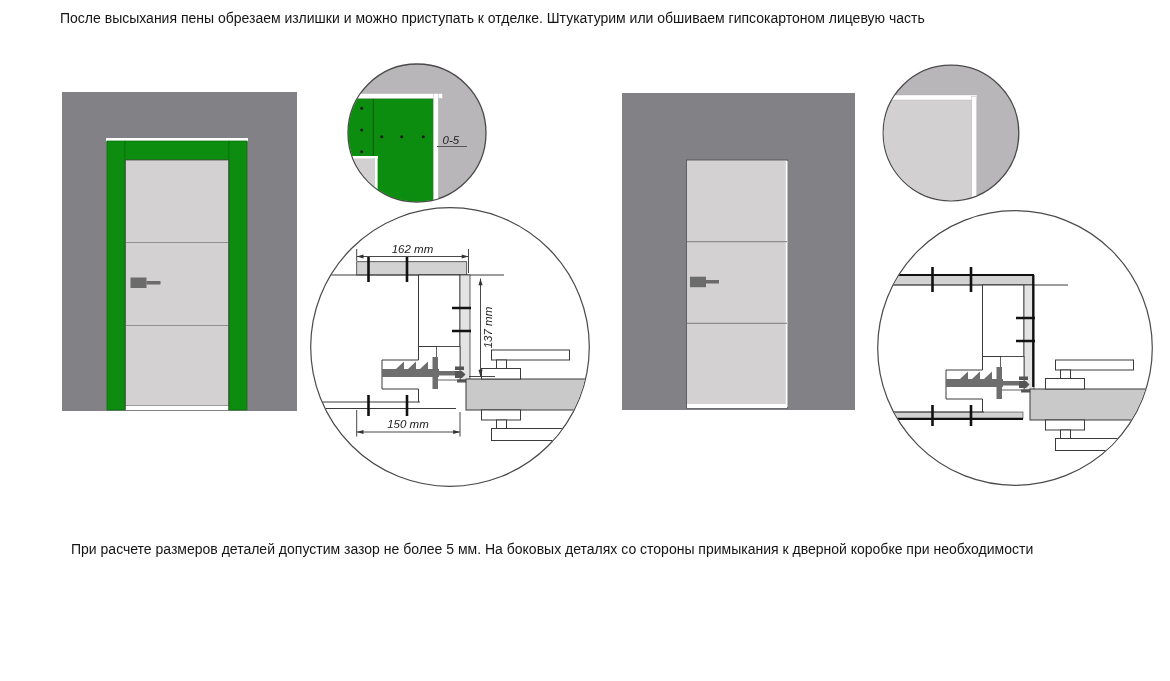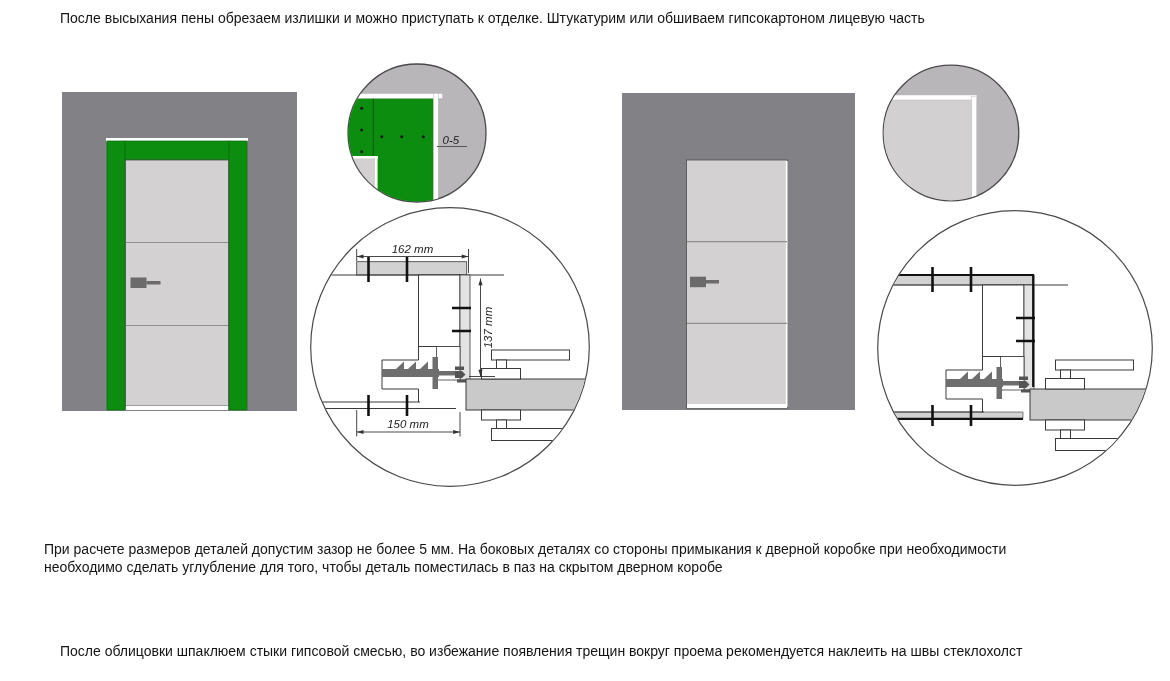--- a/index.html
+++ b/index.html
@@ -198,23 +198,19 @@
       <rect x="2" y="203" width="145" height="6.5" fill="#d2d2d2" stroke="#3a3a3a" stroke-width="0.6"></rect>
       <use href="#sec-core" xlink:href="#sec-core" transform="translate(-4,6)"></use>
       <g stroke="#111111" stroke-width="2.2">
         <line x1="2" y1="66" x2="158" y2="66"></line>
         <line x1="157.2" y1="66" x2="157.2" y2="178"></line>
         <line x1="2" y1="209.8" x2="147" y2="209.8"></line>
       </g>
     </g>
   </svg>
 
-  <div class="txt" style="left:44px;top:541px;">
+  <div class="txt" style="left:71px;top:541px;text-align:right;">
     <div>При расчете размеров деталей допустим зазор не более 5 мм. На боковых деталях со стороны примыкания к дверной коробке при необходимости</div>
-    <div>необходимо сделать углубление для того, чтобы деталь поместилась в паз на скрытом дверном коробе</div>
   </div>
   <div class="txt" style="left:60px;top:592px;">
   </div>
-  <div class="txt" style="left:60px;top:643px;">
-    <div>После облицовки шпаклюем стыки гипсовой смесью, во избежание появления трещин вокруг проема рекомендуется наклеить на швы стеклохолст</div>
-  </div>
 
 </div>
 
 </body></html>

